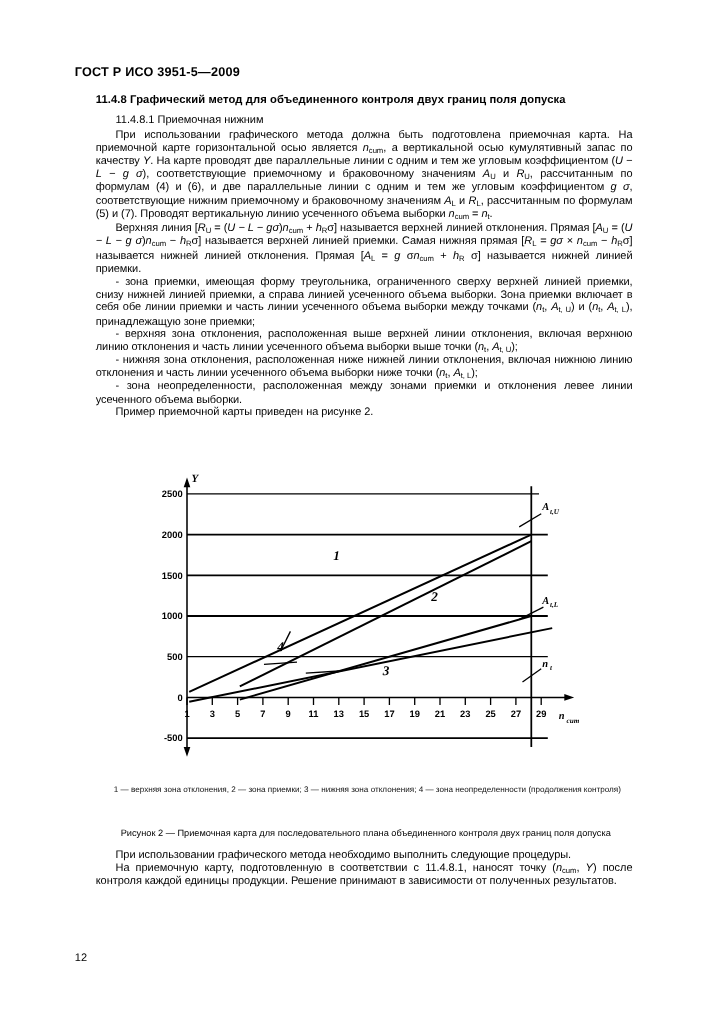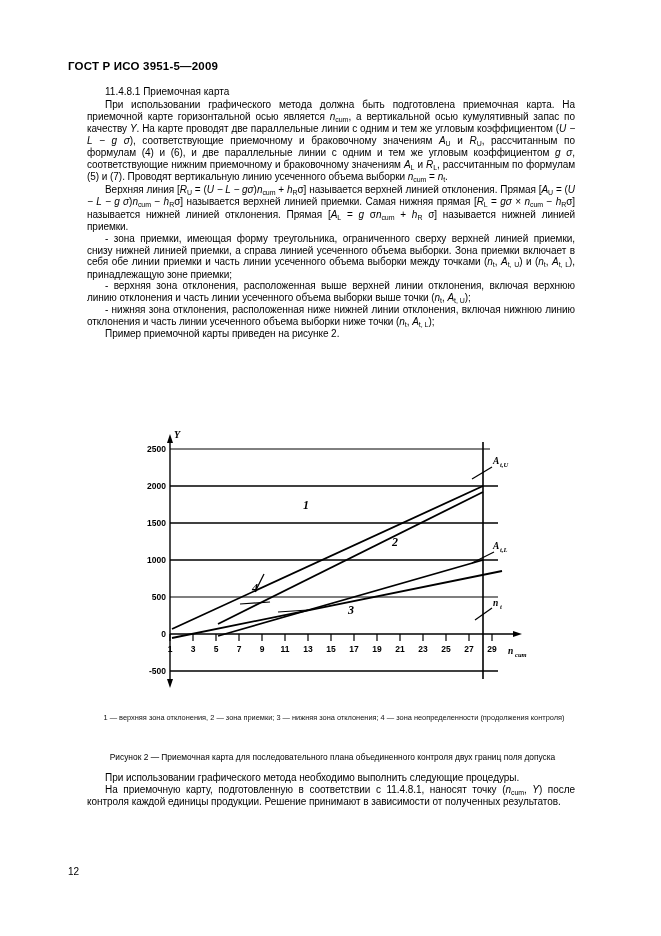--- a/index.html
+++ b/index.html
@@ -65,34 +65,36 @@
 </style>
 </head>
 <body>
 
 <div class="page">
 
   <div class="doc-header">ГОСТ Р ИСО 3951-5—2009</div>
 
   <div class="content">
 
-
-    <h4 class="sub-title">11.4.8.1  Приемочная карта</h4>
+    <h3 class="sec-title">11.4.8  Графический метод для объединенного контроля двух границ поля допуска</h3>
+
+    <h4 class="sub-title">11.4.8.1  Приемочная нижним</h4>
 
     <p class="para"><span>При использовании графического метода должна быть подготовлена приемочная карта. На приемочной карте горизонтальной осью является </span><span class="it">n</span><sub>cum</sub><span>, а вертикальной осью кумулятивный запас по качеству </span><span class="it">Y</span><span>. На карте проводят две параллельные линии с одним и тем же угловым коэффициентом (</span><span class="it">U − L − g σ</span><span>), соответствующие приемочному и браковочному значениям </span><span class="it">A</span><sub>U</sub><span> и </span><span class="it">R</span><sub>U</sub><span>, рассчитанным по формулам (4) и (6), и две параллельные линии с одним и тем же угловым коэффициентом </span><span class="it">g σ</span><span>, соответствующие нижним приемочному и браковочному значениям </span><span class="it">A</span><sub>L</sub><span> и </span><span class="it">R</span><sub>L</sub><span>, рассчитанным по формулам (5) и (7). Проводят вертикальную линию усеченного объема выборки </span><span class="it">n</span><sub>cum</sub><span> = </span><span class="it">n</span><sub>t</sub><span>.</span></p>
 
     <p class="para"><span>Верхняя линия [</span><span class="it">R</span><sub>U</sub><span> = (</span><span class="it">U − L − gσ</span><span>)</span><span class="it">n</span><sub>cum</sub><span> + </span><span class="it">h</span><sub>R</sub><span>σ</span><span>] называется верхней линией отклонения. Прямая [</span><span class="it">A</span><sub>U</sub><span> = (</span><span class="it">U − L − g σ</span><span>)</span><span class="it">n</span><sub>cum</sub><span> − </span><span class="it">h</span><sub>R</sub><span>σ</span><span>] называется верхней линией приемки. Самая нижняя прямая [</span><span class="it">R</span><sub>L</sub><span> = </span><span class="it">gσ</span><span> × </span><span class="it">n</span><sub>cum</sub><span> − </span><span class="it">h</span><sub>R</sub><span>σ</span><span>] называется нижней линией отклонения. Прямая [</span><span class="it">A</span><sub>L</sub><span> = </span><span class="it">g</span><span> σ</span><span class="it">n</span><sub>cum</sub><span> + </span><span class="it">h</span><sub>R</sub><span> σ</span><span>] называется нижней линией приемки.</span></p>
 
 
     <p class="para"><span>- зона приемки, имеющая форму треугольника, ограниченного сверху верхней линией приемки, снизу нижней линией приемки, а справа линией усеченного объема выборки. Зона приемки включает в себя обе линии приемки и часть линии усеченного объема выборки между точками (</span><span class="it">n</span><sub>t</sub><span>, </span><span class="it">A</span><sub>t, U</sub><span>) и (</span><span class="it">n</span><sub>t</sub><span>, </span><span class="it">A</span><sub>t, L</sub><span>), принадлежащую зоне приемки;</span></p>
 
     <p class="para"><span>- верхняя зона отклонения, расположенная выше верхней линии отклонения, включая верхнюю линию отклонения и часть линии усеченного объема выборки выше точки (</span><span class="it">n</span><sub>t</sub><span>, </span><span class="it">A</span><sub>t, U</sub><span>);</span></p>
 
     <p class="para"><span>- нижняя зона отклонения, расположенная ниже нижней линии отклонения, включая нижнюю линию отклонения и часть линии усеченного объема выборки ниже точки (</span><span class="it">n</span><sub>t</sub><span>, </span><span class="it">A</span><sub>t, L</sub><span>);</span></p>
 
+    <p class="para">- зона неопределенности, расположенная между зонами приемки и отклонения левее линии усеченного объема выборки.</p>
 
     <p class="para nojust">Пример приемочной карты приведен на рисунке 2.</p>
 
   </div>
 
   <div class="figure">
     <svg class="fig-svg" width="400" height="270" viewBox="0 0 400 270">
 
       <g>
         <line x1="40" y1="25" x2="360" y2="25" stroke="#000" stroke-width="1"></line>

